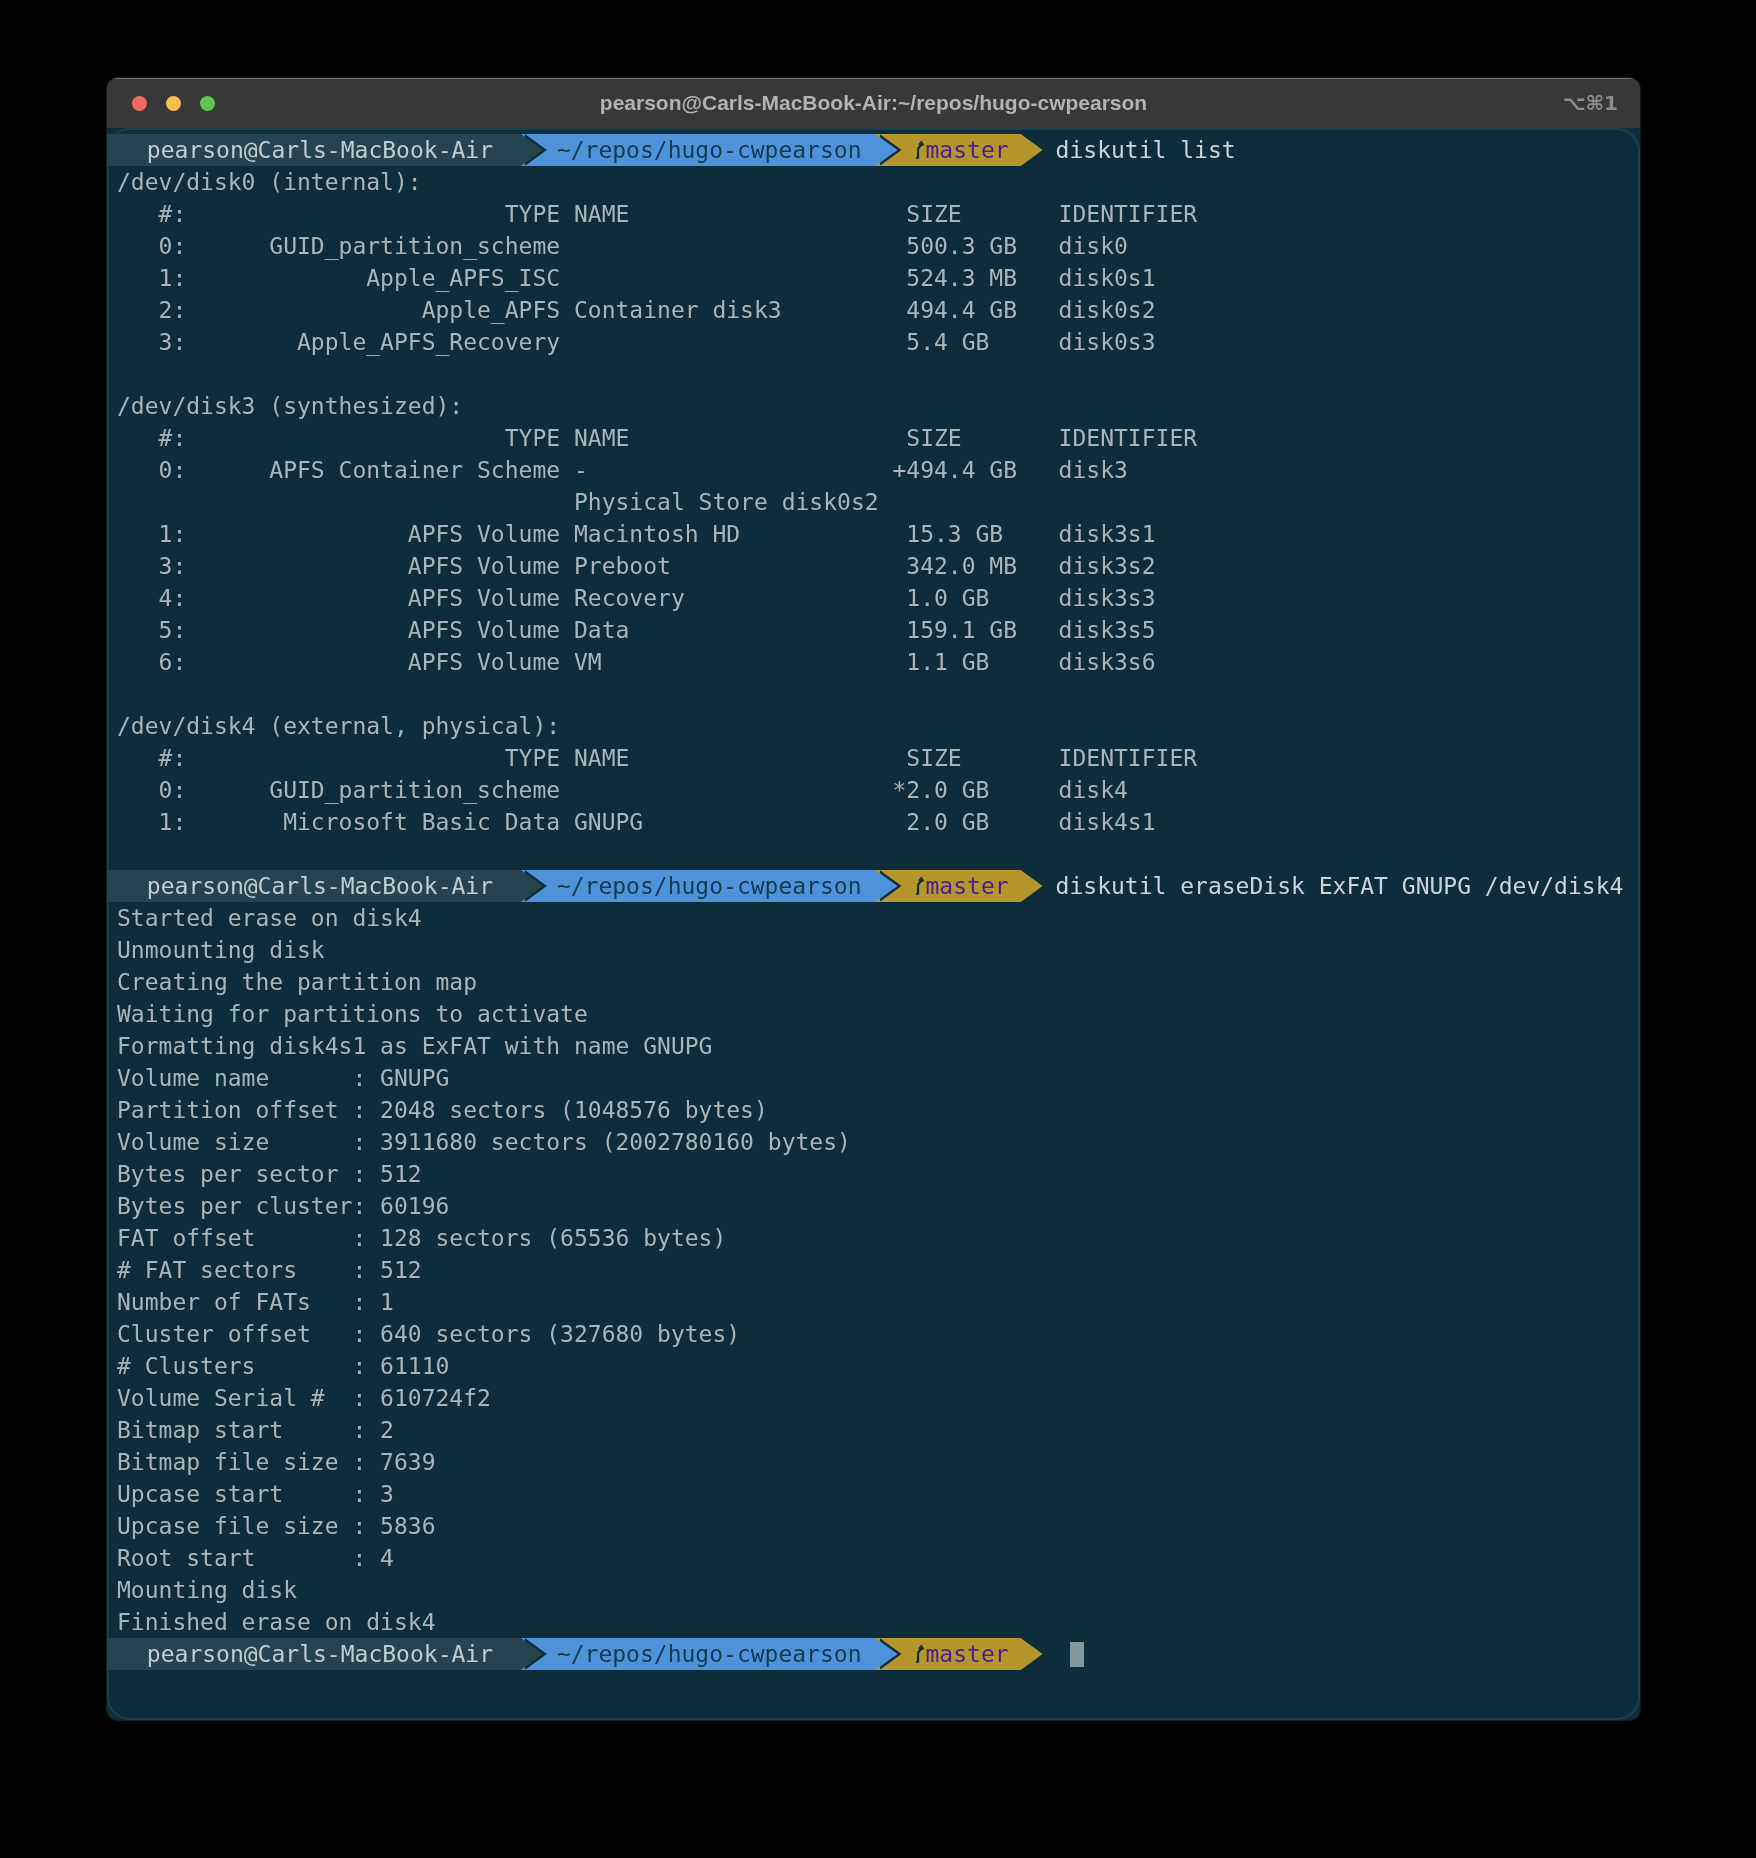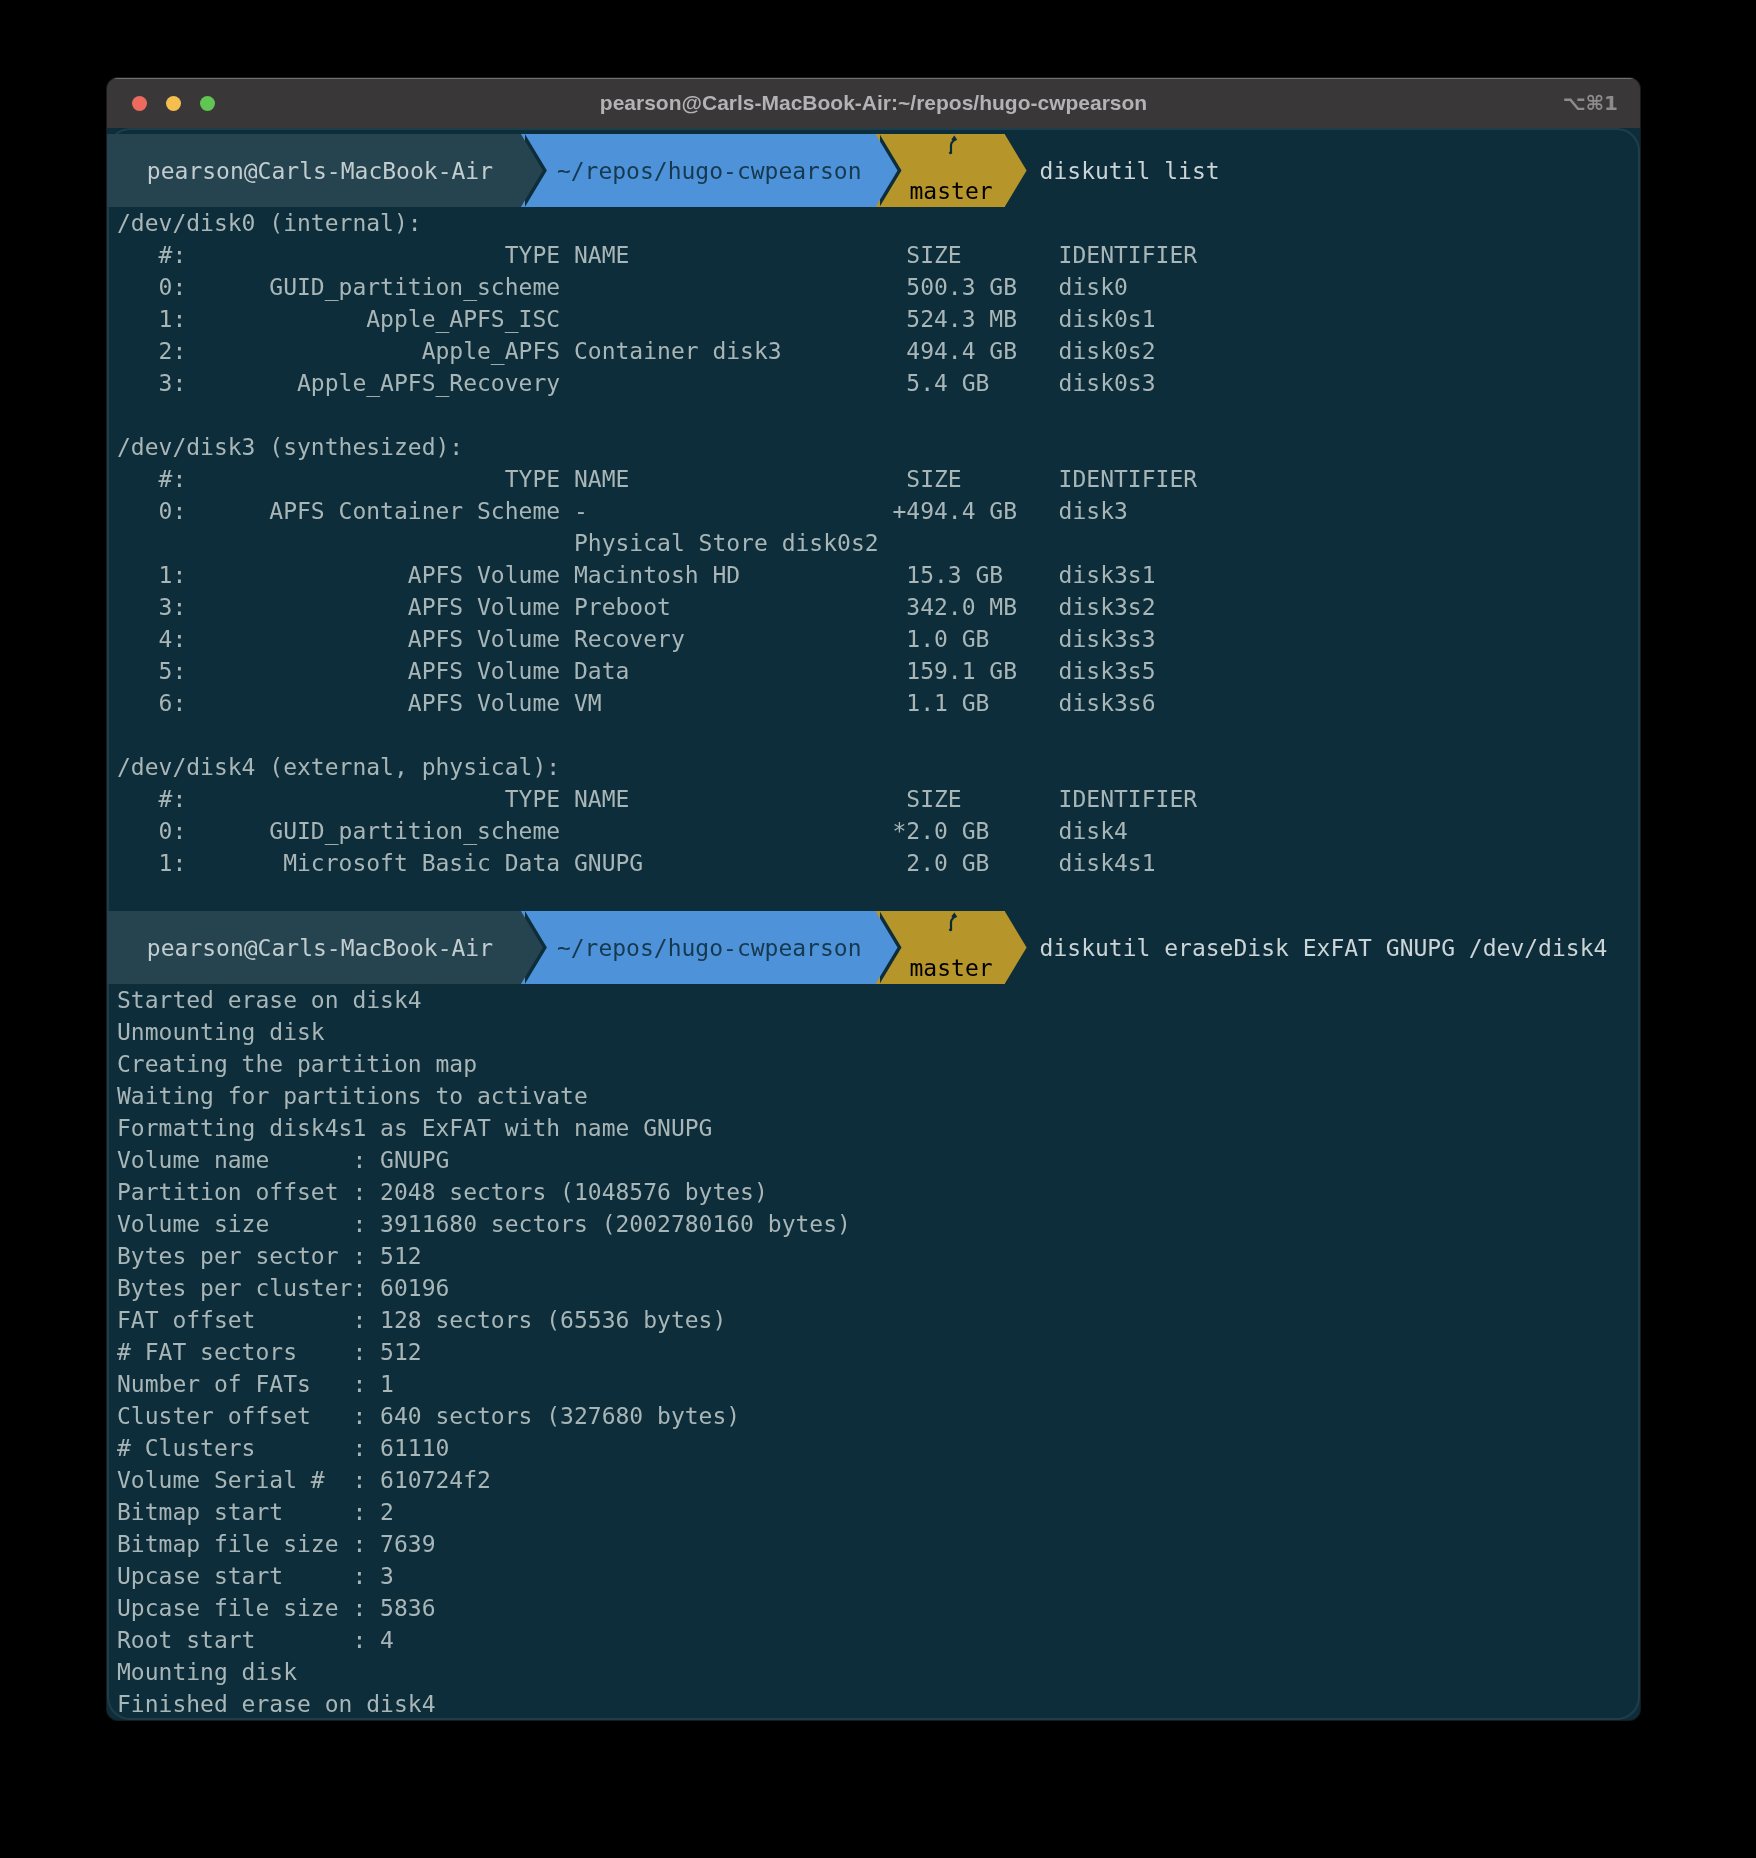--- a/index.html
+++ b/index.html
@@ -34,21 +34,21 @@
     height:calc(100% - 50px);padding-top:6px;box-sizing:border-box;
     font-size:23px;line-height:32px;color:var(--text-output,#a9b6b7);
     box-shadow:inset 0 0 0 2px rgba(120,170,185,0.14);
     border-radius:23px;
   }
   .line{white-space:pre;min-height:32px;padding-left:10px;}
   .prompt-line{display:flex;align-items:stretch;padding-left:0;}
   .seg{display:inline-flex;align-items:center;white-space:pre;}
   .seg-user{background:var(--seg-user-bg,#26444f);color:#c2cdd0;padding:0 14px 0 26px;}
   .seg-path{background:var(--seg-path-bg,#4e93d9);color:#16394f;padding:0 14px;}
-  .seg-branch{background:var(--seg-branch-bg,#b6952b);color:#000000;padding:0 12px;gap:19px;flex-direction:column;}
+  .seg-branch{background:var(--seg-branch-bg,#b6952b);color:#4c1d95;padding:0 12px;gap:0;}
   .sep{position:relative;width:22px;flex:0 0 22px;}
   .sep::before,.sep::after{
     content:"";position:absolute;top:0;bottom:0;left:0;right:0;
     clip-path:polygon(0 0,100% 50%,0 100%);
   }
   .sep::before{background:var(--terminal-bg,#0e2d3a);transform:translateX(4px);}
   .sep-user{background:var(--seg-path-bg,#4e93d9);}
   .sep-user::after{background:var(--seg-user-bg,#26444f);}
   .sep-path{background:var(--seg-branch-bg,#b6952b);}
   .sep-path::after{background:var(--seg-path-bg,#4e93d9);}

